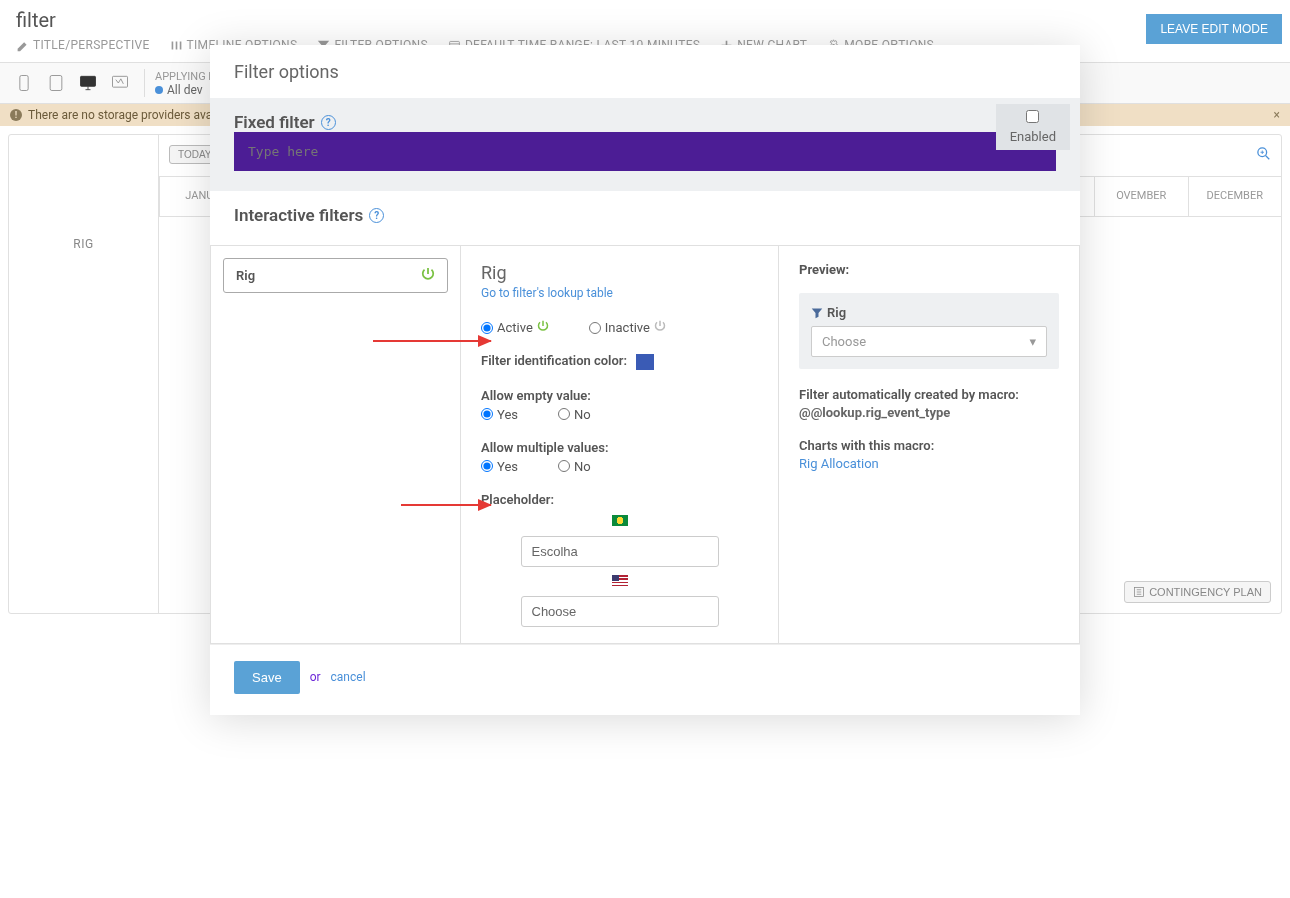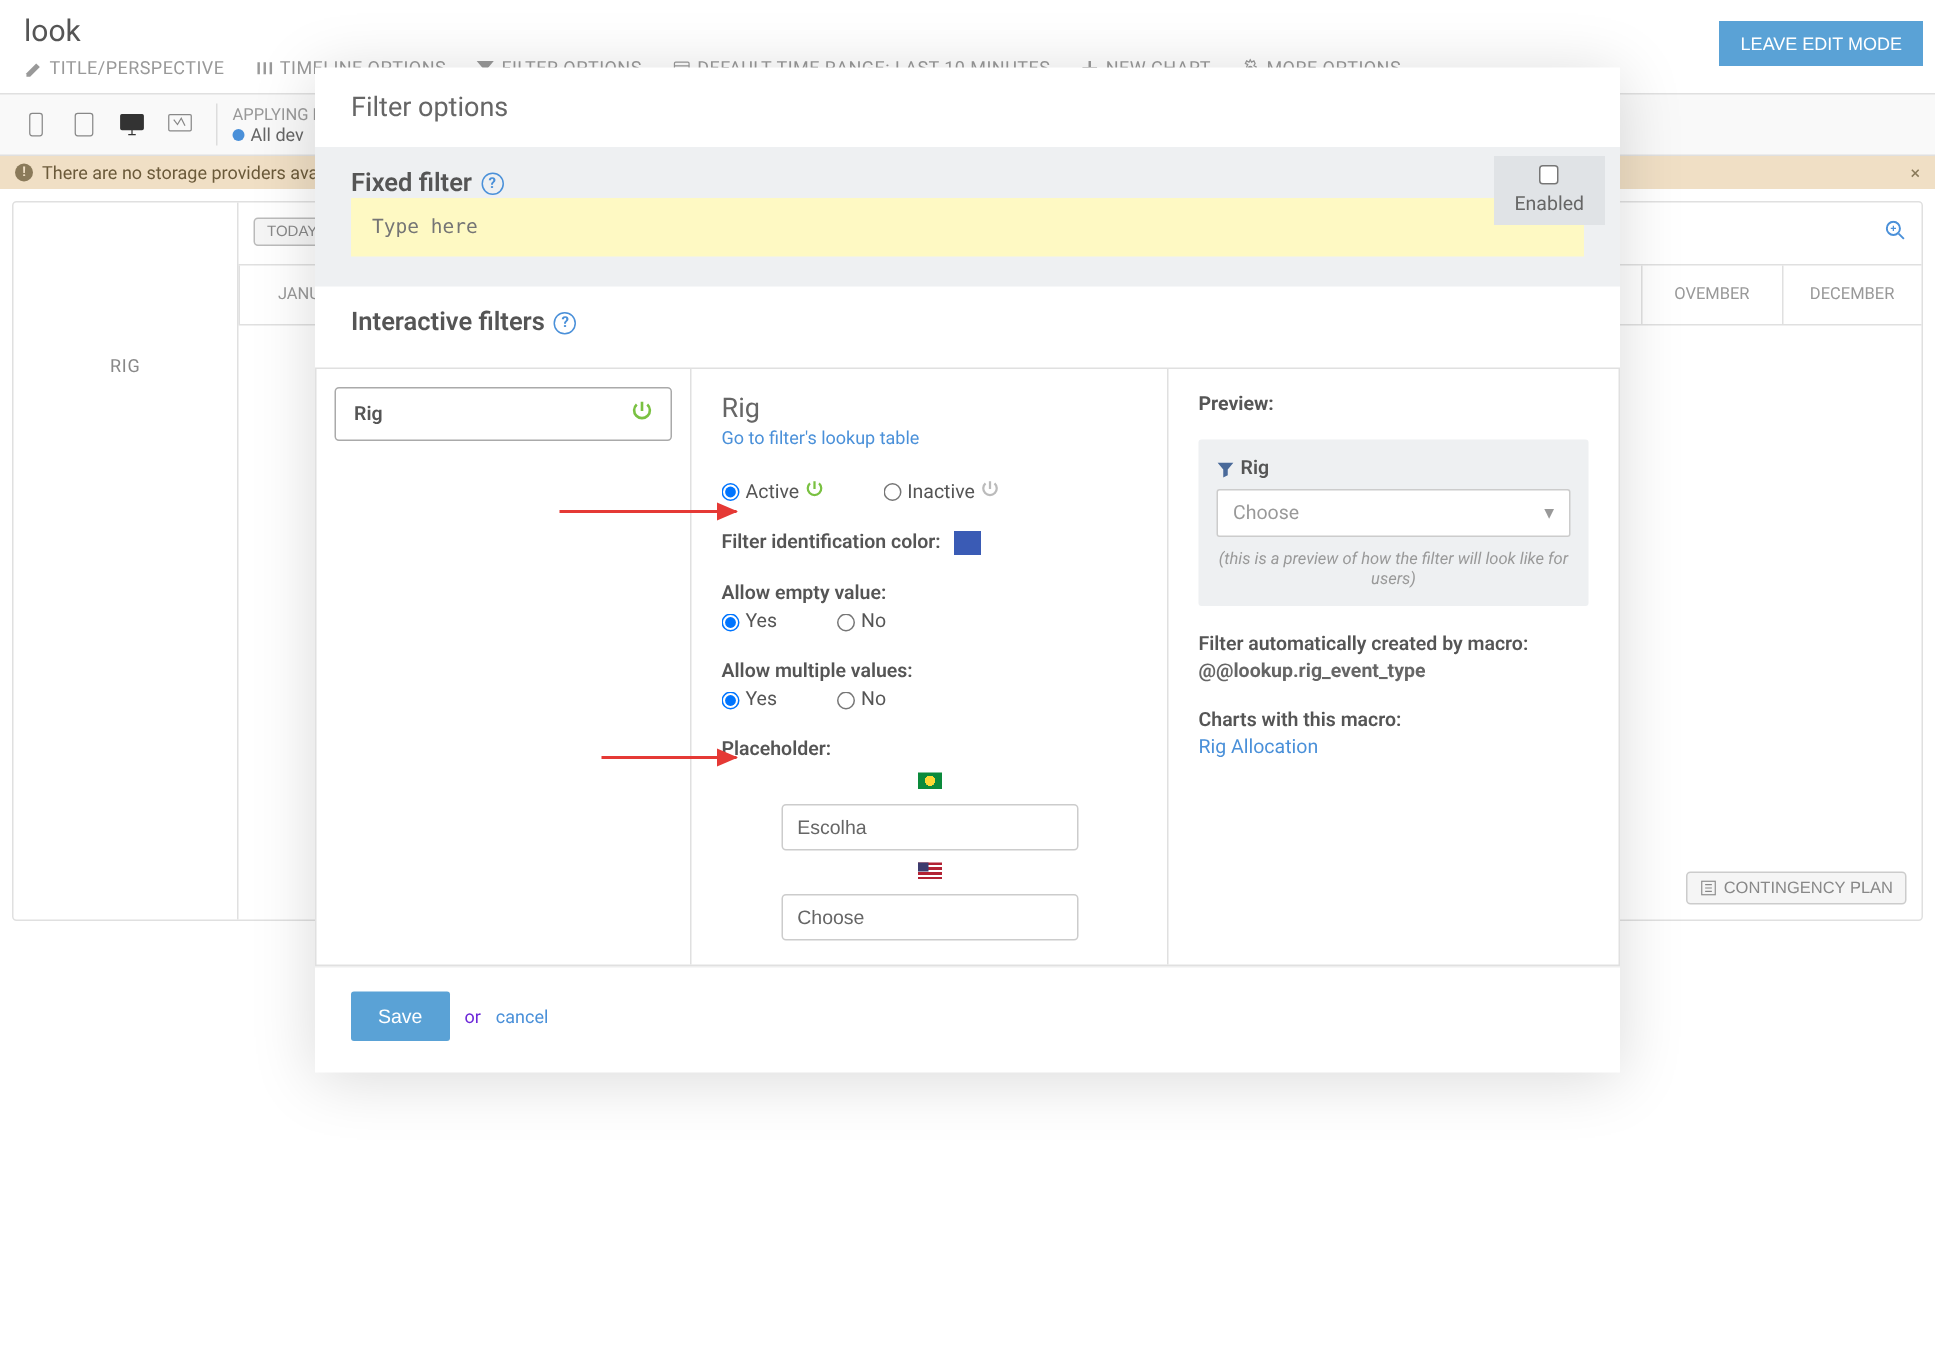--- a/index.html
+++ b/index.html
@@ -99,21 +99,21 @@
   cursor: pointer; font-weight: bold;
 }
 .enabled-box {
   position: absolute; right: 10px; top: 6px;
   background: #e0e3e6; padding: 6px 14px; display: flex; align-items: center; gap: 6px;
   font-size: 13px; color: #666; flex-direction: column;
 }
 .enabled-box input { width: 13px; height: 13px; }
 .pipes-label { font-size: 13px; font-weight: 600; color: #666; margin-top: 10px; margin-bottom: 6px; }
 .pipes-input {
-  width: 100%; background: #fef9c3; border: none; padding: 12px 14px;
+  width: 100%; background: #4c1d95; border: none; padding: 12px 14px;
   font-family: monospace; font-size: 13px; color: #888;
 }
 .section-interactive { padding: 14px 24px 10px; }
 .filter-body { display: flex; border: 1px solid #e0e0e0; }
 .col-left { width: 250px; border-right: 1px solid #e0e0e0; padding: 12px; min-height: 370px; }
 .col-mid { flex: 1; border-right: 1px solid #e0e0e0; padding: 16px 20px; }
 .col-right { width: 300px; padding: 16px 20px; }
 .filter-tab {
   border: 1px solid #aaa; border-radius: 3px; padding: 8px 12px;
   display: flex; justify-content: space-between; align-items: center;
@@ -171,21 +171,21 @@
   border-left: 18px solid #e53935;
   border-top: 8px solid transparent;
   border-bottom: 8px solid transparent;
   opacity: 0;
 }
 </style>
 </head>
 <body>
 
 <div class="header">
-  <div class="page-title">look</div>
+  <div class="page-title">filter</div>
 </div>
 <div class="toolbar">
   <div class="toolbar-item">
     <svg viewBox="0 0 16 16">
         <path d="M2 12l8-8 3 3-8 8H2v-3z" fill="#999"></path>
       </svg>
     <span>TITLE/PERSPECTIVE</span>
   </div>
   <div class="toolbar-item">
     <svg viewBox="0 0 16 16">
@@ -409,21 +409,20 @@
           <div class="preview-filter-name">
             <svg width="12" height="12" viewBox="0 0 16 16">
                 <path d="M1 2h14l-5 6v5l-4 2V8L1 2z" fill="#4a6a9a"></path>
               </svg>
             <span>Rig</span>
           </div>
           <div class="preview-select">
             <span>Choose</span>
             <span>▾</span>
           </div>
-          <div class="preview-help">(this is a preview of how the filter will look like for users)</div>
         </div>
         <div class="macro-label">Filter automatically created by macro:</div>
         <div class="macro-value">@@lookup.rig_event_type</div>
         <div class="macro-label">Charts with this macro:</div>
         <a class="chart-link">Rig Allocation</a>
       </div>
     </div>
 
     <div class="modal-footer">
       <button class="save-btn">Save</button>

